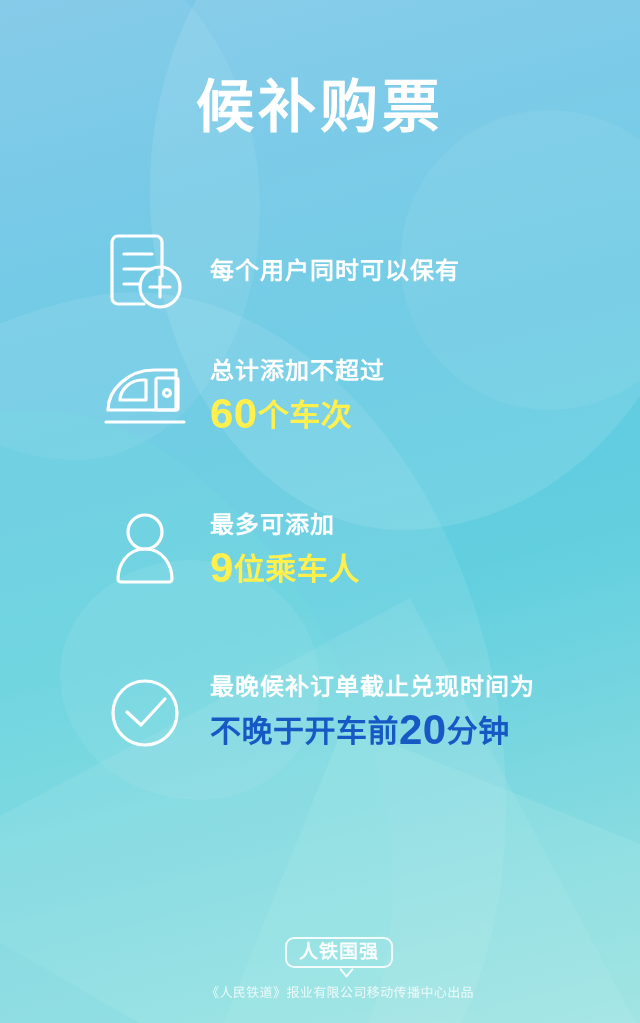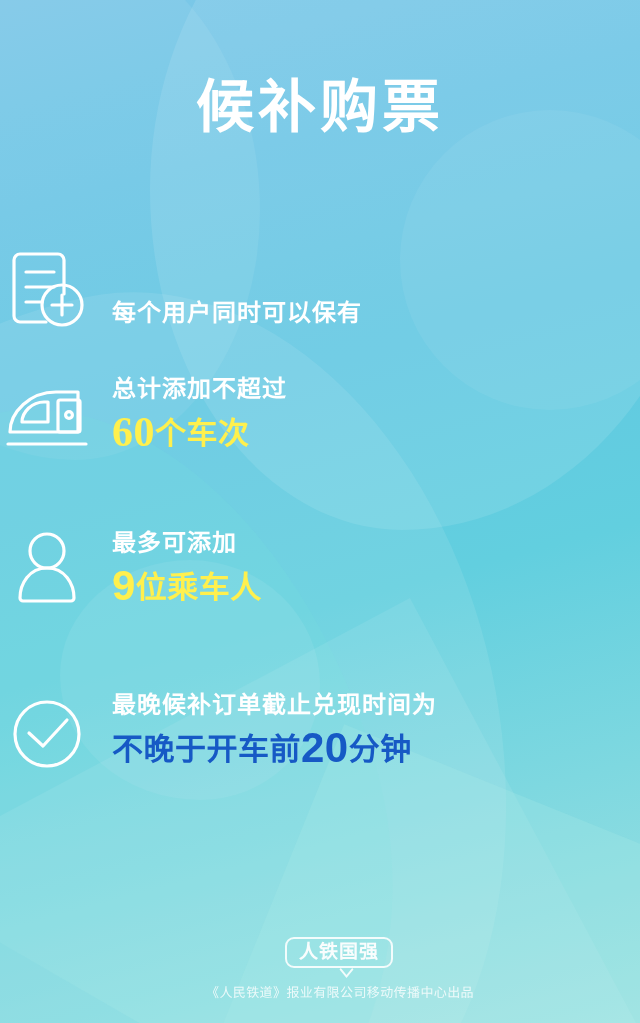--- a/index.html
+++ b/index.html
@@ -115,26 +115,27 @@
   
   .rows {
     position: absolute;
     left: 0; right: 0;
     top: 214px;
     z-index: 5;
   }
   .row {
     position: relative;
     display: flex;
-    align-items: flex-end;
+    align-items: center;
+    padding-left: 98px;
     box-sizing: border-box;
     height: 118px;
   }
   .row-gap-lg { margin-top: 36px; }
-  .row-gap-md { margin-top: 6px; font-family: Liberation Serif, serif; }
+  .row-gap-md { margin-top: 6px; }
   .row-gap-xl { margin-top: 44px; }
 
   .icon-box {
     width: 94px;
     flex: 0 0 94px;
     display: flex;
     align-items: center;
     justify-content: center;
   }
   .icon-box svg {

